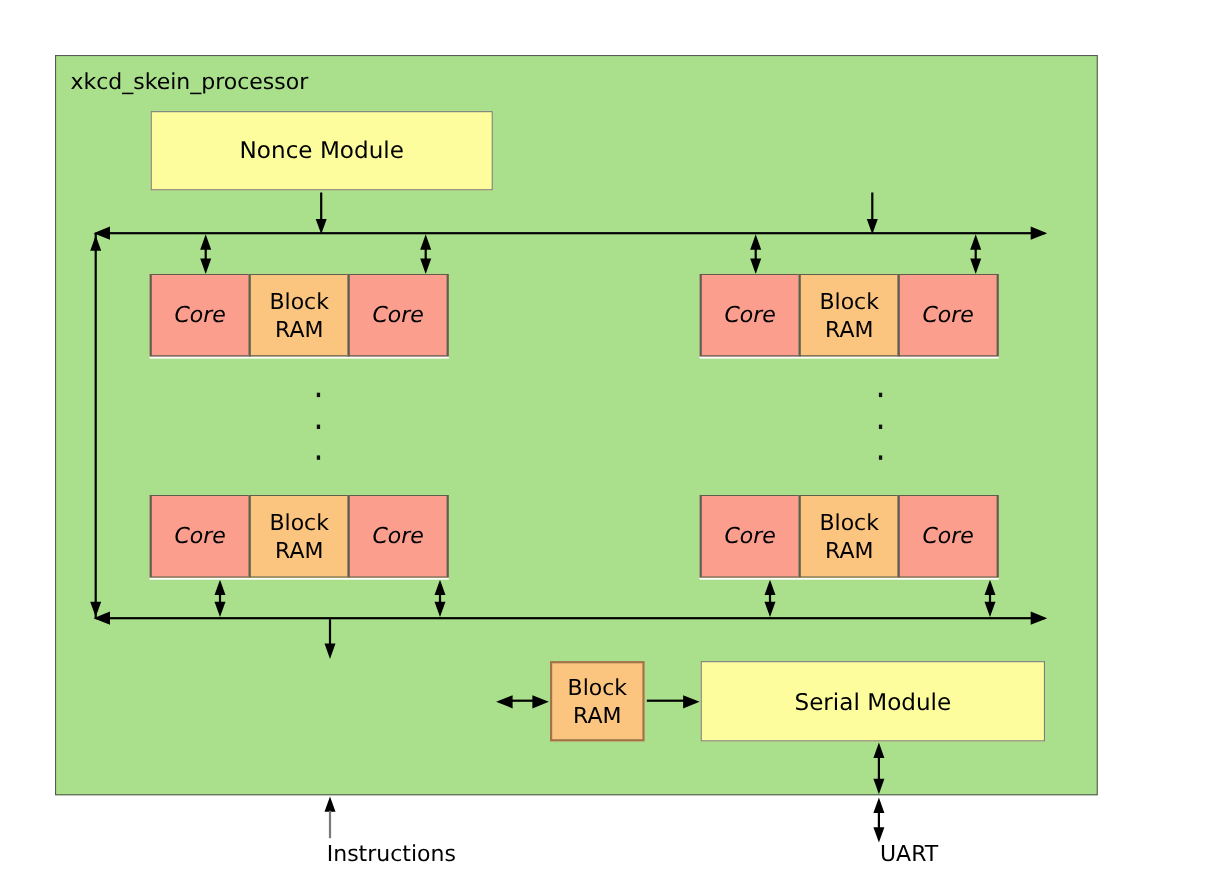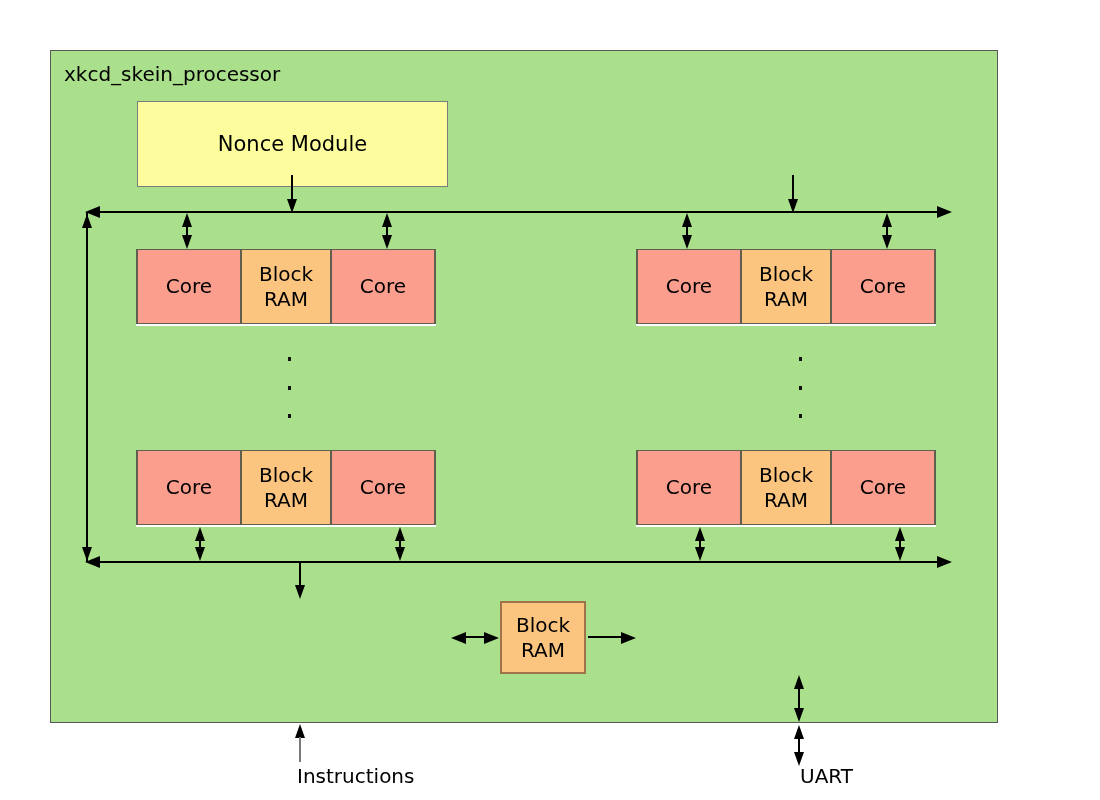--- a/index.html
+++ b/index.html
@@ -14,21 +14,21 @@
   .chip{position:absolute;left:50px;top:50px;width:946px;height:671px;
         background:var(--chip-fill);border:1px solid var(--chip-border);}
   .chip-title{position:absolute;left:13px;top:11px;font-size:20px;text-align:right;}
   .module{position:absolute;background:var(--module-fill);border:1px solid var(--module-border);
           display:flex;align-items:center;justify-content:center;font-size:21px;box-sizing:border-box;}
   .cluster{position:absolute;display:flex;box-shadow:0 2px 0 #ffffff;}
   .cluster .cell{box-sizing:border-box;height:75px;display:flex;align-items:center;justify-content:center;
           text-align:center;font-size:20px;line-height:25px;
           border:2px solid var(--cluster-border);border-top-width:1px;border-bottom-width:1px;}
   .cluster .cell + .cell{margin-left:-2px;}
-  .core-cell{width:106px;background:var(--core-fill);}
+  .core-cell{width:92px;background:var(--core-fill);font-style:italic;}
   .ram-cell{width:92px;background:var(--ram-fill);}
   .ram-small{position:absolute;box-sizing:border-box;background:var(--ram-fill);
           border:2px solid var(--ram-border);display:flex;align-items:center;justify-content:center;
           text-align:center;font-size:20px;line-height:25px;}
   .hline{position:absolute;height:2px;background:var(--line);}
   .vline{position:absolute;width:2px;background:var(--line);}
   .vline.gray{background:#7a7a7a;width:1.5px;}
   .ah{position:absolute;width:0;height:0;}
   .ah-left{border-top:6px solid transparent;border-bottom:6px solid transparent;border-right:15px solid var(--line);}
   .ah-right{border-top:6px solid transparent;border-bottom:6px solid transparent;border-left:15px solid var(--line);}
@@ -39,21 +39,21 @@
 </style>
 </head>
 <body>
 
 <div class="canvas">
 
   <div class="chip">
     <div class="chip-title">xkcd_skein_processor</div>
   </div>
 
-  <div class="module" style="left:137px;top:101px;width:311px;height:86px;text-align:right;">
+  <div class="module" style="left:137px;top:101px;width:311px;height:72px;text-align:right;">
     <span>Nonce Module</span>
   </div>
 
   <div class="vline" style="left:291px;top:175px;height:27px;"></div>
   <div class="ah ah-down" style="left:287px;top:199px;"></div>
   <div class="vline" style="left:792px;top:175px;height:27px;"></div>
   <div class="ah ah-down" style="left:788px;top:199px;"></div>
 
   <div class="hline" style="left:87px;top:211px;width:863px;"></div>
   <div class="ah ah-left" style="left:85px;top:206px;"></div>
@@ -160,20 +160,23 @@
   <div class="hline" style="left:459px;top:636px;width:32px;"></div>
   <div class="ah ah-right" style="left:484px;top:632px;"></div>
 
   <div class="ram-small" style="left:500px;top:601px;width:86px;height:73px;">
     <span>Block RAM</span>
   </div>
 
   <div class="hline" style="left:588px;top:636px;width:38px;"></div>
   <div class="ah ah-right" style="left:621px;top:632px;"></div>
 
+  <div class="module" style="left:637px;top:601px;width:313px;height:73px;">
+    <span>Serial Module</span>
+  </div>
 
   <div class="ah ah-up" style="left:794px;top:675px;"></div>
   <div class="vline" style="left:798px;top:686px;height:26px;"></div>
   <div class="ah ah-down" style="left:794px;top:708px;"></div>
 
   <div class="ah ah-up" style="left:794px;top:725px;"></div>
   <div class="vline" style="left:798px;top:736px;height:18px;"></div>
   <div class="ah ah-down" style="left:794px;top:752px;"></div>
 
   <div class="ah ah-up" style="left:295px;top:724px;"></div>

